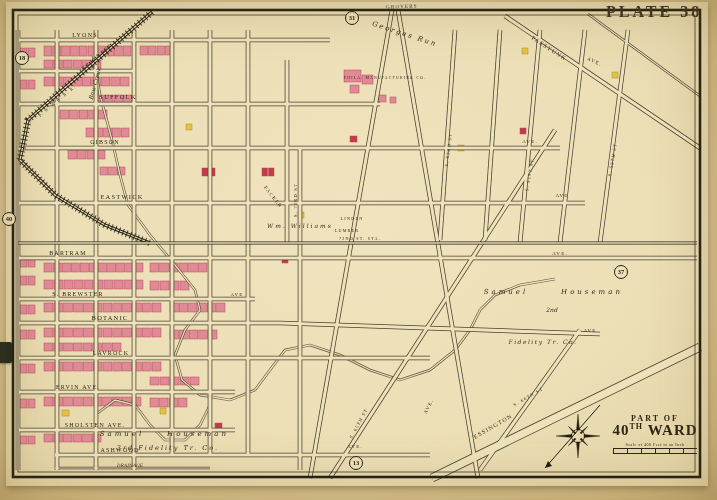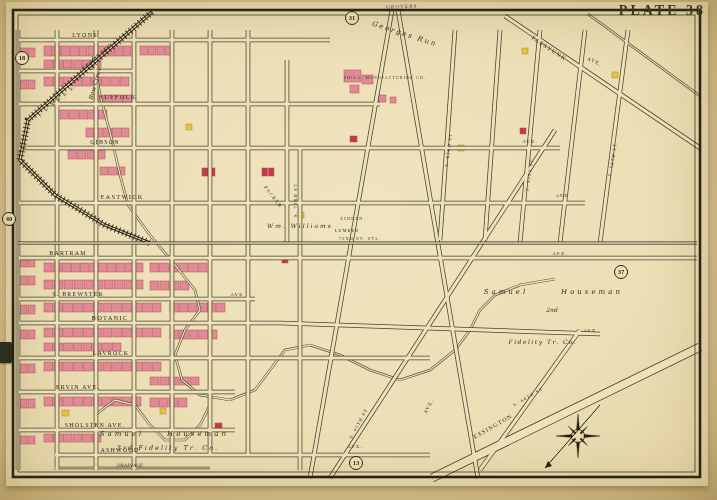--- a/index.html
+++ b/index.html
@@ -4,22 +4,22 @@
 <style>
   html,body{margin:0;padding:0;background:#b8a275;}
   #stage{position:relative;width:717px;height:500px;overflow:hidden;
          font-family:"Liberation Serif", serif;
          background:radial-gradient(ellipse at 48% 46%, #ead9ad 0%, #e2cf9e 55%, #d3bd87 85%, #c3ab74 100%);}
   #paper{position:absolute;left:6px;top:2px;width:702px;height:484px;
          background:radial-gradient(ellipse at 50% 45%, #f0e4bf 0%, #ecdfb6 60%, #e3d3a4 100%);
          box-shadow:0 3px 6px rgba(90,70,30,.45);}
   #mapsvg{position:absolute;left:0;top:0;}
   .ovl{position:absolute;color:#332a18;}
-  #plate-label{left:606px;top:3px;width:100px;text-align:right;
-               font-size:14px;font-weight:bold;letter-spacing:3px;color:#3a3120;}
+  #plate-label{left:606px;top:3px;width:100px;
+               font-size:16px;font-weight:bold;letter-spacing:3px;color:#3a3120;}
   #title-block{left:604px;top:414px;width:102px;text-align:center;color:#2e2716;}
   #title-block .partof{font-size:8px;font-weight:bold;letter-spacing:2px;}
   #title-block .ward{font-size:15px;font-weight:bold;letter-spacing:1px;line-height:1.05;}
   #title-block .ward sup{font-size:8px;}
   #title-block .scaletxt{font-size:4px;letter-spacing:.5px;margin-top:3px;}
   #scalebar{margin:1px auto 0 auto;width:84px;height:4px;
             border-top:1px solid #2e2716;border-bottom:1px solid #2e2716;
             background:repeating-linear-gradient(90deg,#2e2716 0 1px,transparent 1px 14px);}
   #edge-tab{left:0;top:342px;width:12px;height:21px;background:#20281e;border-radius:0 2px 2px 0;
             box-shadow:0 1px 2px rgba(0,0,0,.4);}
@@ -368,16 +368,22 @@
       <circle cx="356" cy="463" r="6.5" fill="#eee2ba" stroke="#241f12" stroke-width="1"></circle>
       <text x="356" y="465.4" fill="#241f12" font-size="6.5" font-weight="bold" text-anchor="middle" font-family="&quot;Liberation Serif&quot;, serif">13</text>
       <path d="M578,414 L579.490238876894,430.0229783261399 L576.509761123106,430.0229783261399 Z M587.6449364953845,426.3550635046155 L581.2736933548415,434.0329665843035 L579.9670334156965,432.7263066451585 Z M600,436 L583.9770216738601,437.49023887689395 L583.9770216738601,434.50976112310605 Z M587.6449364953845,445.6449364953845 L579.9670334156965,439.2736933548415 L581.2736933548415,437.9670334156965 Z M578,458 L576.509761123106,441.9770216738601 L579.490238876894,441.9770216738601 Z M568.3550635046155,445.6449364953845 L574.7263066451585,437.9670334156965 L576.0329665843035,439.2736933548415 Z M556,436 L572.0229783261399,434.50976112310605 L572.0229783261399,437.49023887689395 Z M568.3550635046155,426.3550635046155 L576.0329665843035,432.7263066451585 L574.7263066451585,434.0329665843035 Z " fill="#241f12" stroke="#241f12" stroke-width="0.4"></path>
       <circle cx="578" cy="436" r="6.6" fill="none" stroke="#241f12" stroke-width="0.8"></circle>
       <path d="M600 405 L 545 468" fill="none" stroke="#241f12" stroke-width="1"></path>
       <path d="M545 468 l7 -2 l-4 -5 Z" fill="#241f12"></path>
     </svg>
 
   <div class="ovl" id="plate-label">PLATE 38</div>
 
+  <div class="ovl" id="title-block">
+    <div class="partof">PART OF</div>
+    <div class="ward"><span>40</span><sup>TH</sup>&nbsp;<span>WARD</span></div>
+    <div class="scaletxt">Scale of 400 Feet to an Inch</div>
+    <div id="scalebar"></div>
+  </div>
 
   <div class="ovl" id="edge-tab"></div>
   <div id="vignette"></div>
 </div>
 
 </body></html>

